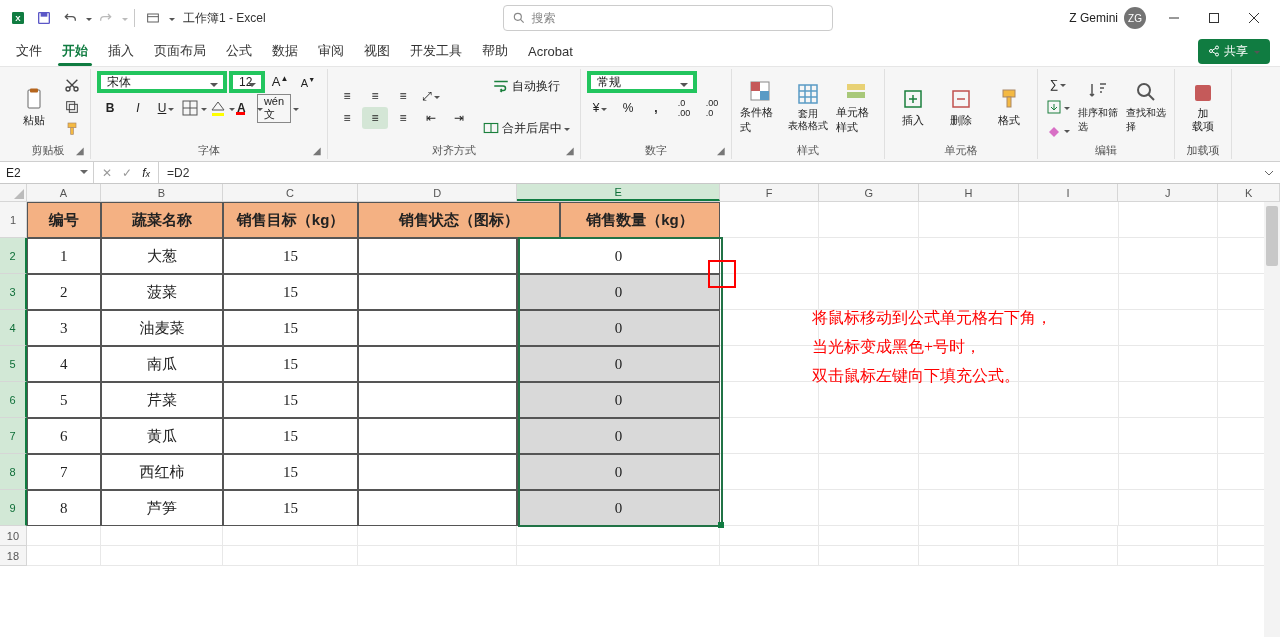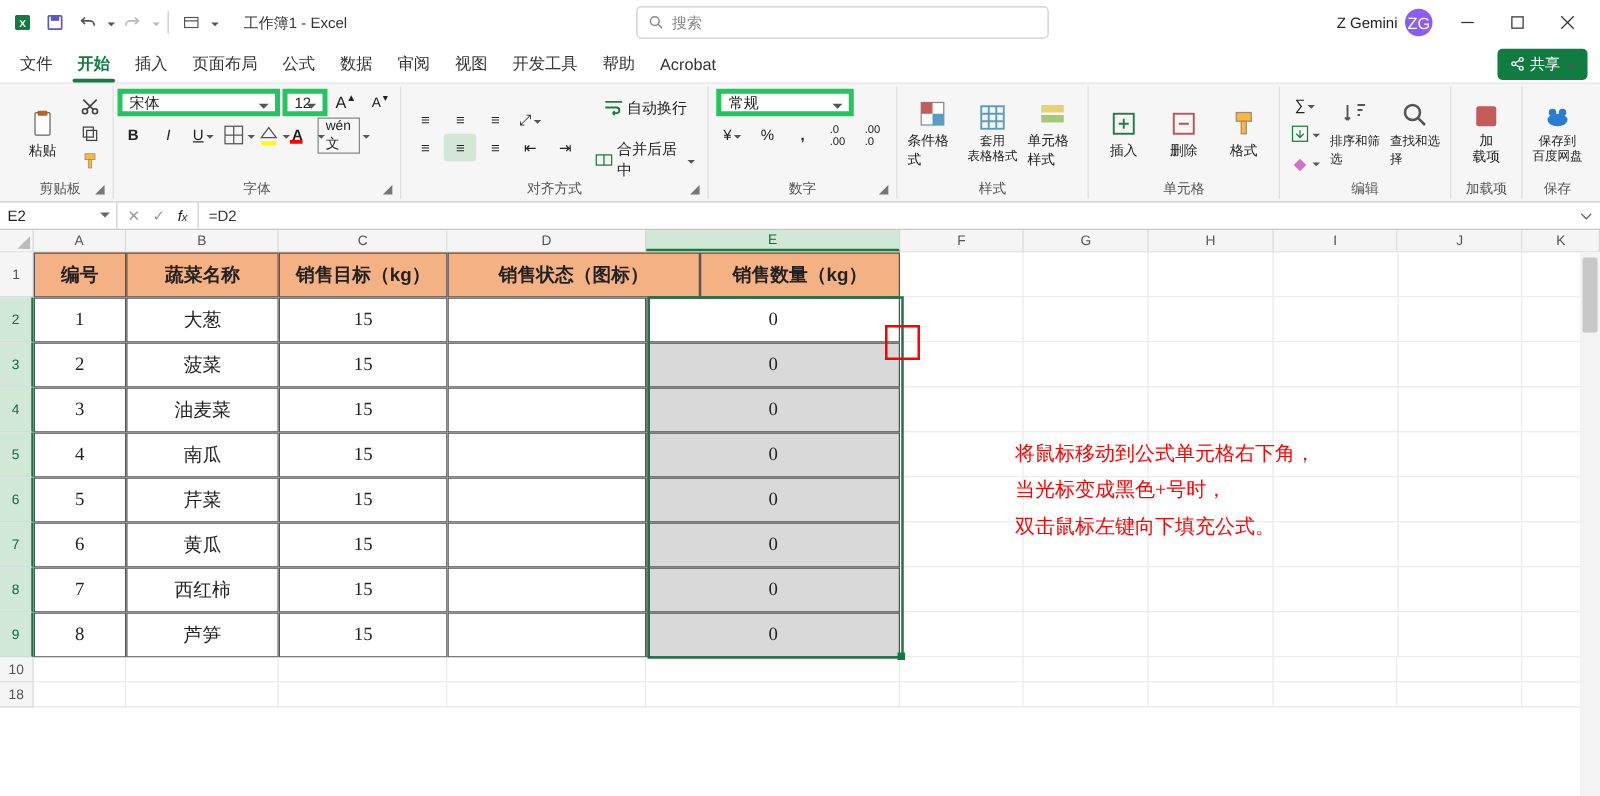--- a/index.html
+++ b/index.html
@@ -14,26 +14,26 @@
   }
   *{box-sizing:border-box;}
   html,body{margin:0;padding:0;height:637px;width:1280px;font-family:var(--font);font-size:12px;background:#fff;color:#222;overflow:hidden;}
   
   
   .titlebar{display:flex;align-items:center;height:36px;background:#fff;padding:0 6px;}
   .qat{display:flex;align-items:center;gap:2px;}
   .qat .btn{width:24px;height:24px;display:flex;align-items:center;justify-content:center;border-radius:3px;}
   .qat svg{width:16px;height:16px;}
   .sep-v{width:1px;height:18px;background:var(--border2);margin:0 4px;}
-  .title{margin-left:20px;color:#333;font-size:12px;}
+  .title{margin-left:8px;color:#333;font-size:12px;}
   .searchbox{flex:0 0 330px;margin-left:auto;margin-right:auto;position:relative;left:0;}
   .searchbox .sb{height:26px;border:1px solid #ccc;border-radius:4px;display:flex;align-items:center;padding:0 8px;color:#888;gap:6px;}
   .titlebar-spacer{flex:1;}
   .user{display:flex;align-items:center;gap:6px;margin-right:8px;font-size:12px;}
-  .avatar{width:22px;height:22px;border-radius:50%;background:#8b5cf6;color:#fff;display:flex;align-items:center;justify-content:center;font-size:13px;}
+  .avatar{width:22px;height:22px;border-radius:50%;background:#737373;color:#fff;display:flex;align-items:center;justify-content:center;font-size:10px;}
   .winbtns{display:flex;}
   .winbtns .wb{width:40px;height:28px;display:flex;align-items:center;justify-content:center;}
   .winbtns svg{width:12px;height:12px;stroke:#333;}
   
   
   .tabs{display:flex;align-items:center;height:30px;background:#fff;padding:0 6px;}
   .tabs .tab{padding:0 10px;height:30px;display:flex;align-items:center;font-size:13px;color:#333;position:relative;}
   .tabs .tab.active{color:#107c41;font-weight:600;}
   .tabs .tab.active::after{content:"";position:absolute;left:6px;right:6px;bottom:0;height:3px;background:#107c41;border-radius:2px;}
   .tabs .spacer{flex:1;}
@@ -444,34 +444,20 @@
           <svg viewBox="0 0 24 24" fill="#c55a5a">
             <rect x="4" y="4" width="16" height="16" rx="2"></rect>
           </svg>
           <span style="white-space:pre;text-align:center;line-height:1.2">加
 载项</span>
         </div>
       </div>
     <div class="label">加载项</div>
   </div>
 
-  <div class="group" style="border-right:none">
-    <div class="body">
-        <div class="bigbtn">
-          <svg viewBox="0 0 24 24" fill="#2b7cd3">
-            <ellipse cx="12" cy="14" rx="8" ry="5"></ellipse>
-            <circle cx="8" cy="8" r="3"></circle>
-            <circle cx="16" cy="8" r="3"></circle>
-          </svg>
-          <span style="white-space:pre;text-align:center;font-size:10px;line-height:1.2">保存到
-百度网盘</span>
-        </div>
-      </div>
-    <div class="label">保存</div>
-  </div>
 </div>
 
 <div class="fbar">
   <div class="namebox">E2</div>
   <div class="fbtns">
     <div style="color:#999;padding:0 4px">✕</div>
     <div style="color:#999;padding:0 4px">✓</div>
     <div style="font-style:italic;padding:0 4px">f<span style="font-size:9px">x</span></div>
   </div>
   <div class="formula">=D2</div>
@@ -660,21 +646,21 @@
 
   <div class="anno-box" id="annoBox" style="left: 708px; top: 76px;"></div>
   <svg id="annoArrow" style="position:absolute;overflow:visible;pointer-events:none" width="1" height="1">
     <defs>
         <marker id="arw" markerWidth="8" markerHeight="8" refX="6" refY="3" orient="auto">
           <path d="M0,0 L6,3 L0,6 Z" fill="#ff0000"></path>
         </marker>
       </defs>
     <line id="annoLine" stroke="#ff0000" stroke-width="1.5" marker-end="url(#arw)" x1="808" y1="128" x2="736" y2="90"></line>
   </svg>
-  <div class="anno-text" id="annoText" style="left: 812px; top: 120px; margin-top: 46px;">
+  <div class="anno-text" id="annoText" style="left: 812px; top: 120px;">
     <p>将鼠标移动到公式单元格右下角，</p>
     <p>当光标变成黑色+号时，</p>
     <p>双击鼠标左键向下填充公式。</p>
   </div>
 
   <div class="vScroll">
       <div class="thumb"></div>
     </div>
 </div>
 

